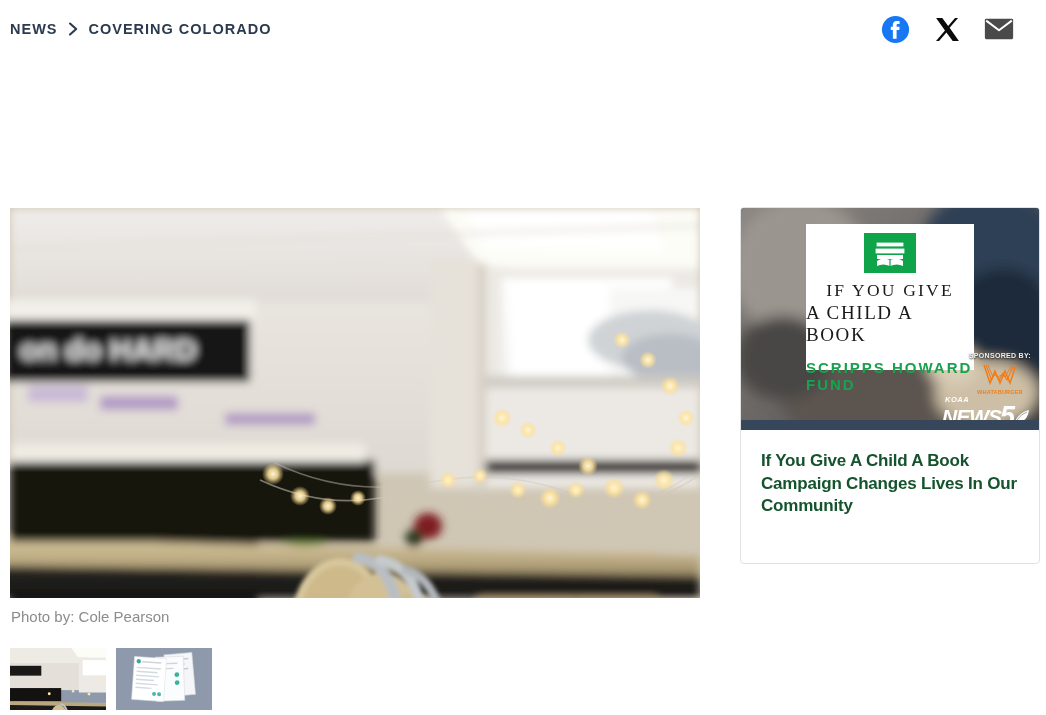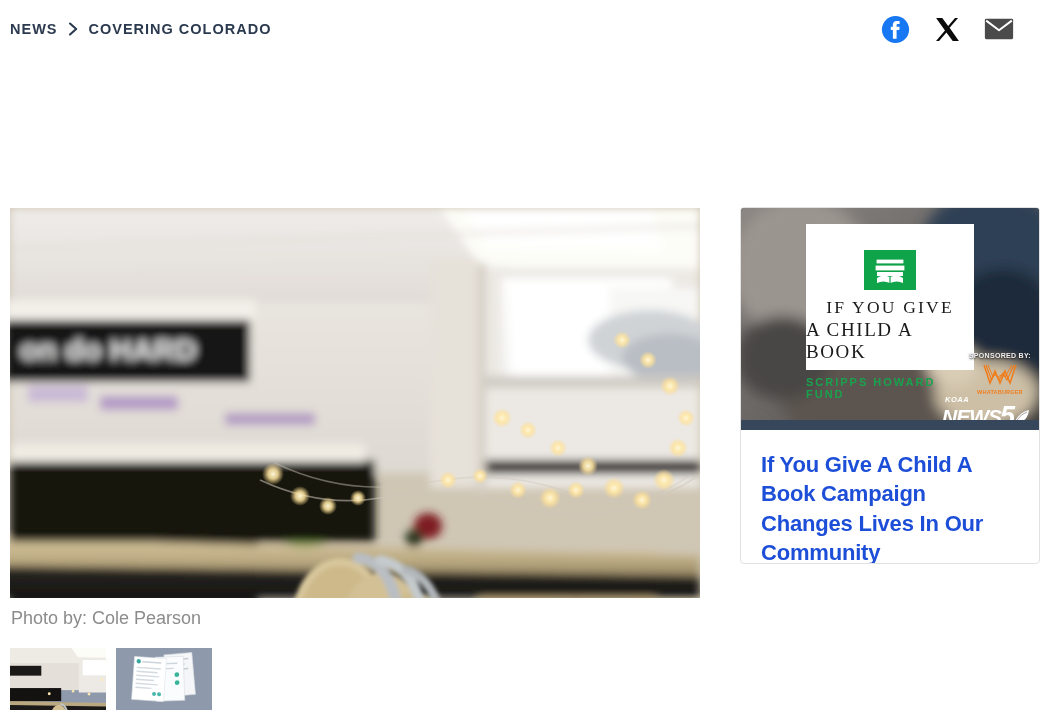--- a/index.html
+++ b/index.html
@@ -33,64 +33,64 @@
     color: #000; letter-spacing: -0.6px;
     font-family: "Liberation Sans", sans-serif;
   }
 
   
   .hero-wrap { position:absolute; left: 10px; top: 208px; width: 690px; height: 390px; overflow:hidden; }
   .hero { position:relative; width:690px; height:390px; overflow:hidden; background:#cfc6b4; }
   .hero-img { position:absolute; inset:0; }
   .photo-credit {
     position:absolute; left: 11px; top: 608px;
-    font-size: 18px; color: #8c8c8c; font-family:"Liberation Sans", sans-serif;
+    font-size: 15px; color: #8c8c8c; font-family:"Liberation Sans", sans-serif;
   }
 
   
   .thumbs { position:absolute; left: 10px; top: 648px; display:flex; gap: 10px; }
   .thumb { width: 96px; height: 62px; overflow:hidden; position:relative; cursor:pointer; background:#8e99ab; }
   .thumb.sel { outline: 2px solid #ffffff; }
 
   
   .side-card {
     position:absolute; left: 740px; top: 207px; width: 300px; height: 357px;
     border: 1px solid #e2e2e2; border-radius: 4px; background:#fff; overflow:hidden;
     cursor:pointer;
   }
   .side-img { position:relative; width: 298px; height: 222px; overflow:hidden; background:#6d6a68; }
   .side-bar-navy { position:absolute; left:0; bottom:0; width:100%; height:10px; background:#36475c; }
   .promo-logo {
     position:absolute; left: 50%; transform: translateX(-50%); top: 16px;
     width: 168px; height: 146px; background:#fff;
-    display:flex; flex-direction:column; align-items:center; padding-top: 26px;
+    display:flex; flex-direction:column; align-items:center; padding-top: 9px;
   }
   .promo-mark { width: 52px; height: 52px; background:#0fa34a; display:flex; align-items:center; justify-content:center; }
   .promo-l1 { font-family:"Liberation Serif", serif; font-size: 17.5px; letter-spacing: 2.2px; color:#1a1a1a; margin-top: 7px; }
   .promo-l2 { font-family:"Liberation Serif", serif; font-size: 19px; letter-spacing: 1.6px; color:#1a1a1a; margin-top: 1px; }
   .promo-rule { width: 112px; height: 2.5px; background:#12a04c; margin-top: 7px; }
-  .promo-l3 { font-size: 11px; letter-spacing: 2.0px; color:#19a24d; margin-top: 6px; font-weight:bold; }
+  .promo-l3 { font-size: 15px; letter-spacing: 2.0px; color:#19a24d; margin-top: 6px; font-weight:bold; }
 
   .sponsor-row {
     position:absolute; left:0; bottom: 16px; width:100%; height: 62px;
     display:flex; align-items:flex-end; justify-content:space-around; padding: 0 8px 2px; flex-direction: column;
   }
   .spon-col { display:flex; flex-direction:column; align-items:center; }
   .spon-lab { font-size: 7px; font-weight:bold; color:#f0f0f0; letter-spacing:0.3px; margin-bottom: 3px; text-shadow:0 1px 2px rgba(0,0,0,.8); }
   .wb-name { font-size: 5.5px; font-weight:bold; color:#f07d1b; letter-spacing:0.2px; margin-top:1px; }
   .koaa { display:flex; flex-direction:column; align-items:flex-start; }
   .koaa-top { font-size: 7.5px; font-weight:bold; color:#fff; font-style:italic; letter-spacing:0.5px; margin-left:3px; }
   .koaa-main { display:flex; align-items:center; }
   .koaa-news { font-size: 21px; font-weight:bold; font-style:italic; color:#fff; letter-spacing:-1px; line-height:1; }
   .koaa-5 { font-size: 27px; font-weight:bold; font-style:italic; color:#fff; line-height:.9; margin-left:-1px; }
   .globe { width: 26px; height: 26px; border-radius:50%; background:#2f3e9e; display:flex; align-items:center; justify-content:center; position:relative; overflow:hidden; }
   .globe-txt { font-size:5px; color:#fff; font-weight:bold; background:#c3182a; padding:0 2px; z-index:2; }
 
   .side-text { padding: 20px 20px 0 20px; }
-  .side-title { font-size: 22px; line-height: 1.33; font-weight: bold; color:#1d4ed8; letter-spacing:-0.2px; }
+  .side-title { font-size: 17px; line-height: 1.33; font-weight: bold; color:#14532d; letter-spacing:-0.2px; }
 </style>
 </head>
 <body>
 
 <div class="page">
 
   <div class="topbar">
 
     <div class="breadcrumb">
       <span class="crumb">NEWS</span>

